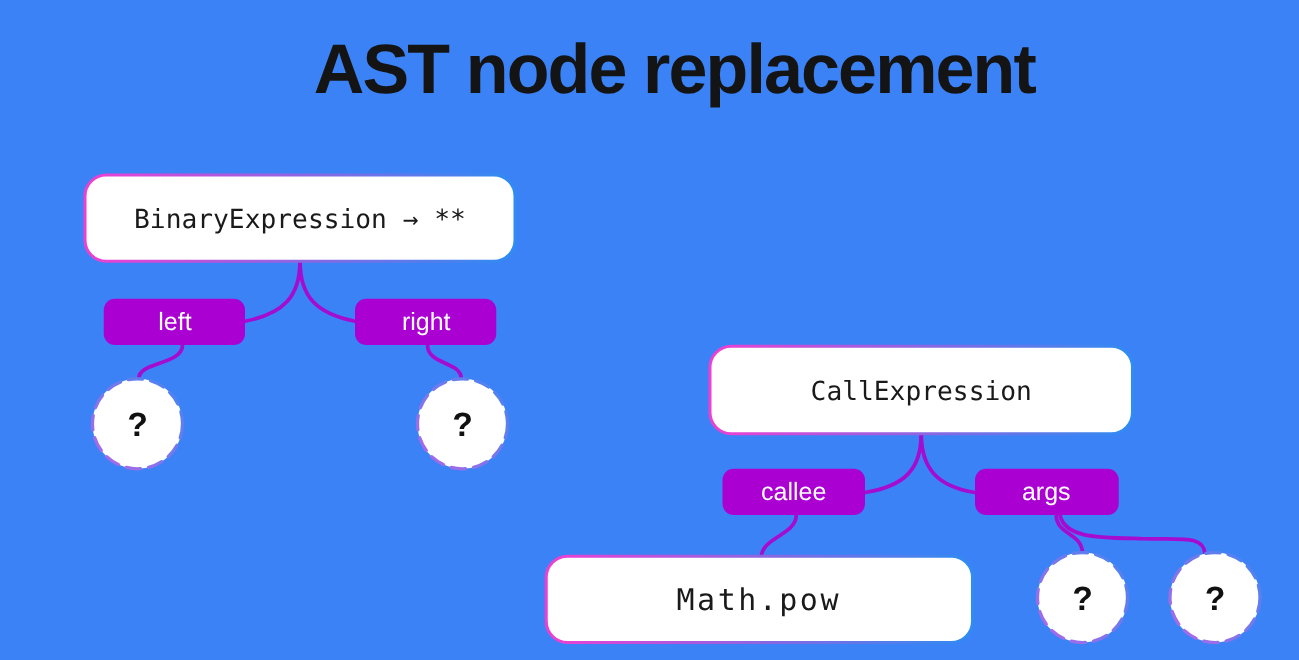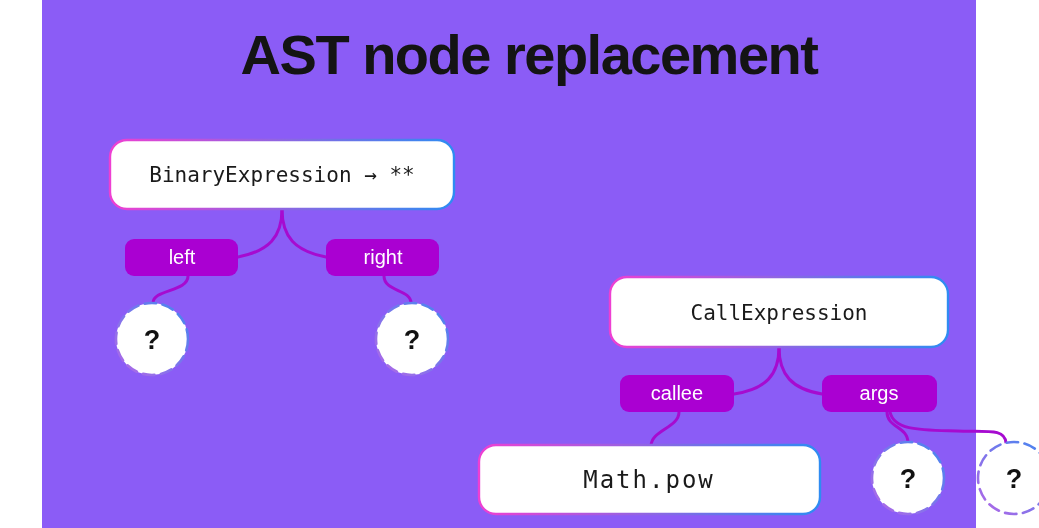--- a/index.html
+++ b/index.html
@@ -6,24 +6,23 @@
     margin: 0;
     padding: 0;
     background: #ffffff;
     width: 1039px;
     height: 528px;
     overflow: hidden;
     font-family: "Liberation Sans", sans-serif;
   }
   .stage {
     position: relative;
-    width: 934px;
+    width: 1039px;
     height: 528px;
-    background: #8b5cf6;
-    margin-left: 42px;
+    background: #3b82f6;
   }
   .title {
     position: absolute;
     top: 24px;
     left: 40px;
     right: 0;
     margin: 0;
     text-align: center;
     font-family: "Liberation Sans", sans-serif;
     font-weight: 800;

